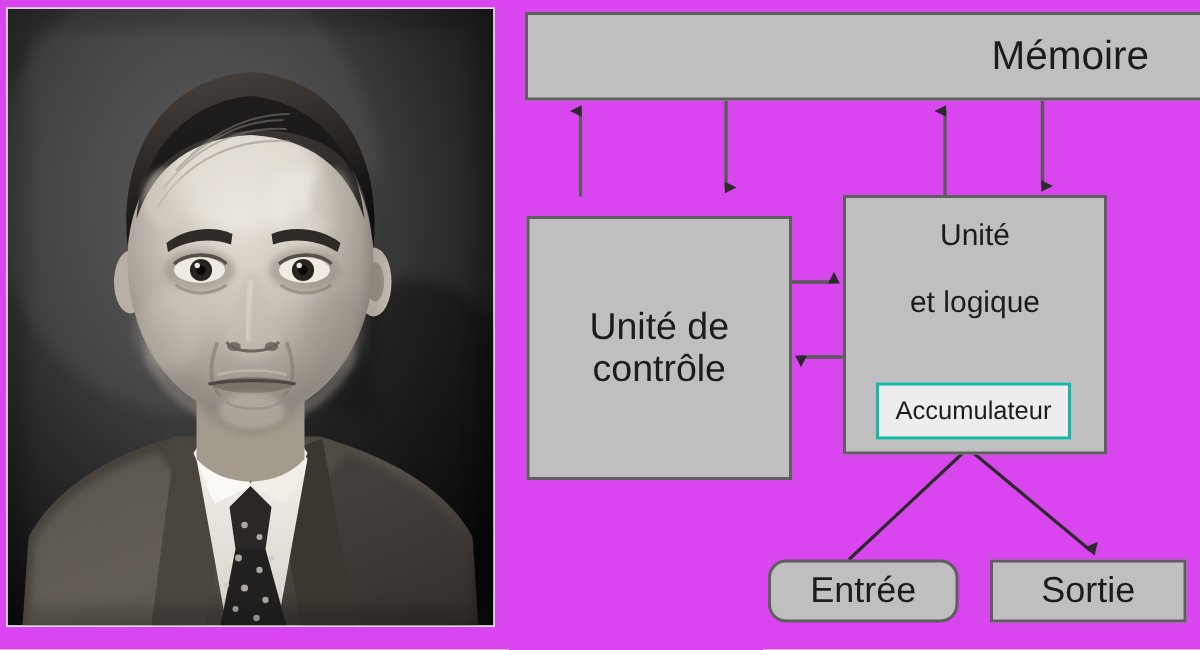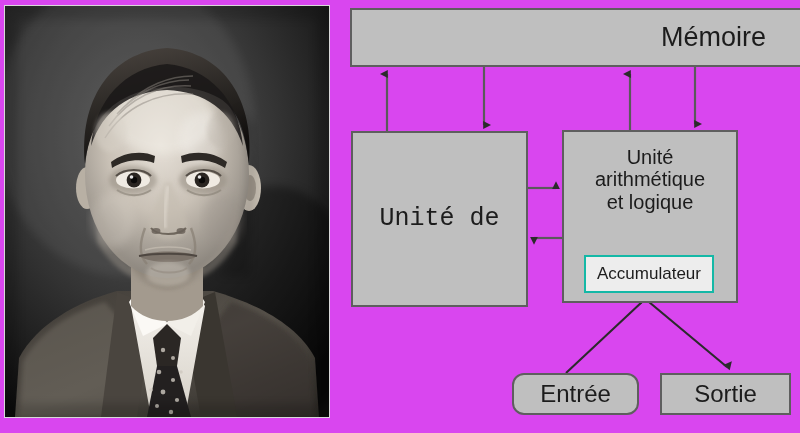--- a/index.html
+++ b/index.html
@@ -52,23 +52,22 @@
     justify-content: center;
     text-align: center;
     color: #1c1c1c;
     line-height: 1.12;
   }
   #box-memoire {
     left: 10px;  top: 8px;  width: 727px; height: 59px;
     font-size: 27px;
   }
   #box-controle {
-    left: 11px;  top: 131px; width: 177px; height: 176px;
+    left: 11px;  top: 144px; width: 177px; height: 176px;
     font-size: 25px;
-    font-family: Liberation Mono, monospace;
   }
   #box-alu {
     left: 222px; top: 130px; width: 176px; height: 173px;
     font-size: 20px;
     align-items: flex-start;
     padding-top: 14px;
   }
   #box-alu .alu-label { display: block; width: 100%; }
   #box-accumulateur {
     left: 244px; top: 255px; width: 130px; height: 38px;
@@ -286,27 +285,28 @@
       </g>
     </svg>
 
     <div class="box" id="box-memoire">
       <span>Mémoire</span>
     </div>
 
     <div class="box" id="box-controle">
       <span>
         <span>Unité de</span><br>
+        <span>contrôle</span>
       </span>
     </div>
 
     <div class="box" id="box-alu">
       <span class="alu-label">
         <span>Unité</span><br>
-        <span>arithmétique</span><br>
+        <br>
         <span>et logique</span>
       </span>
     </div>
 
     <div class="box" id="box-accumulateur">
       <span>Accumulateur</span>
     </div>
 
     <div class="box" id="box-entree">
       <span>Entrée</span>

